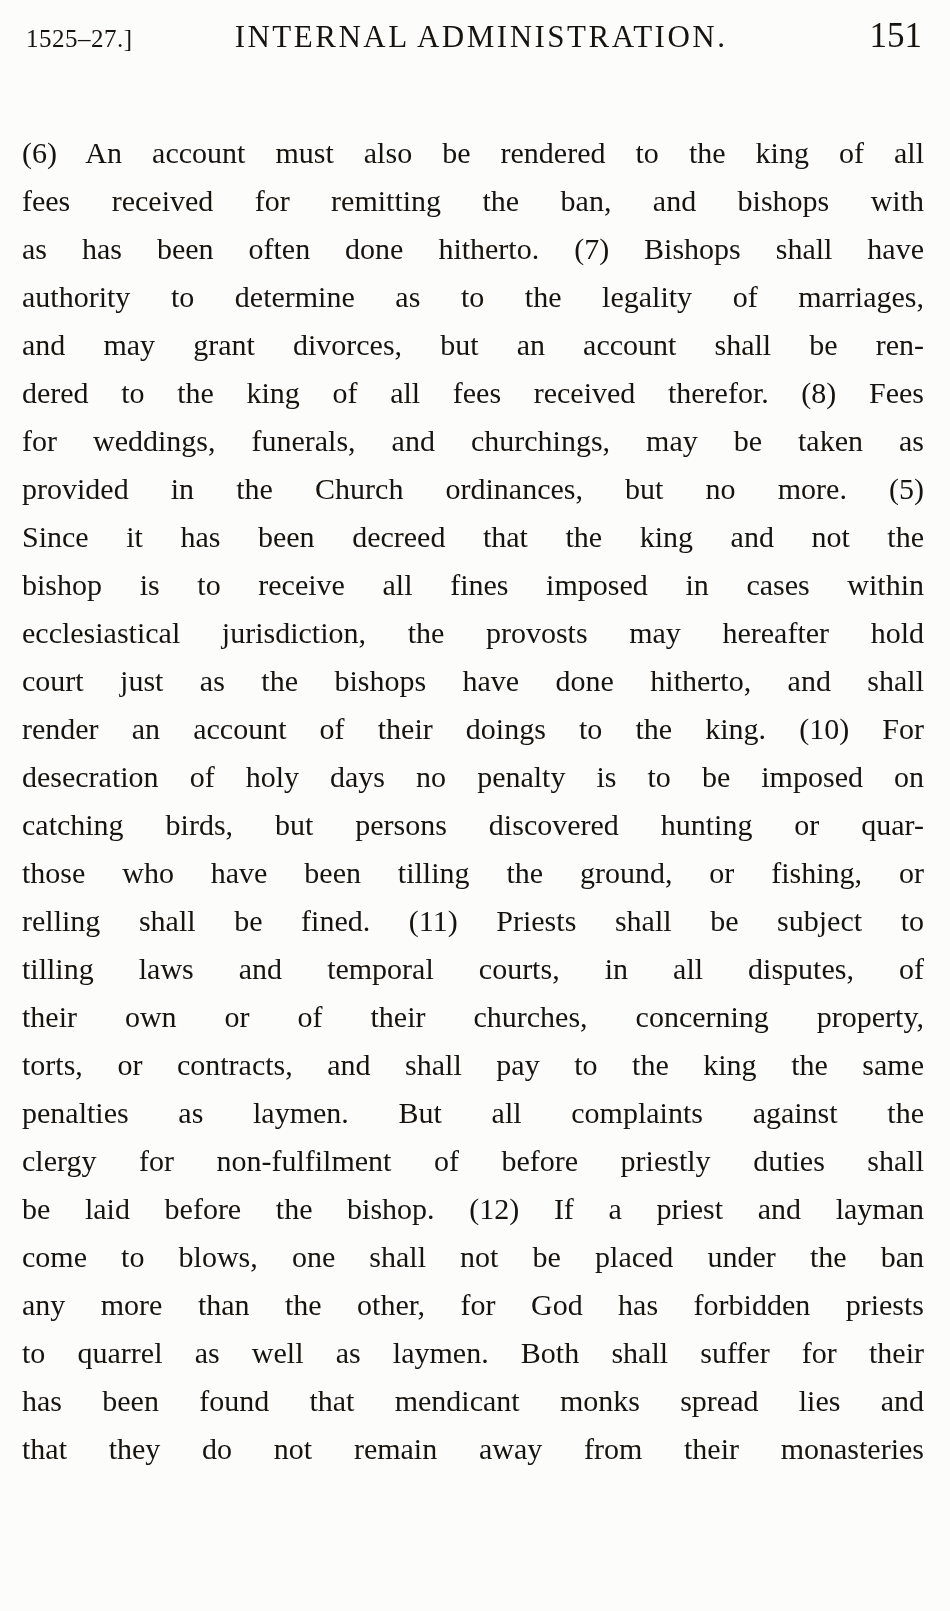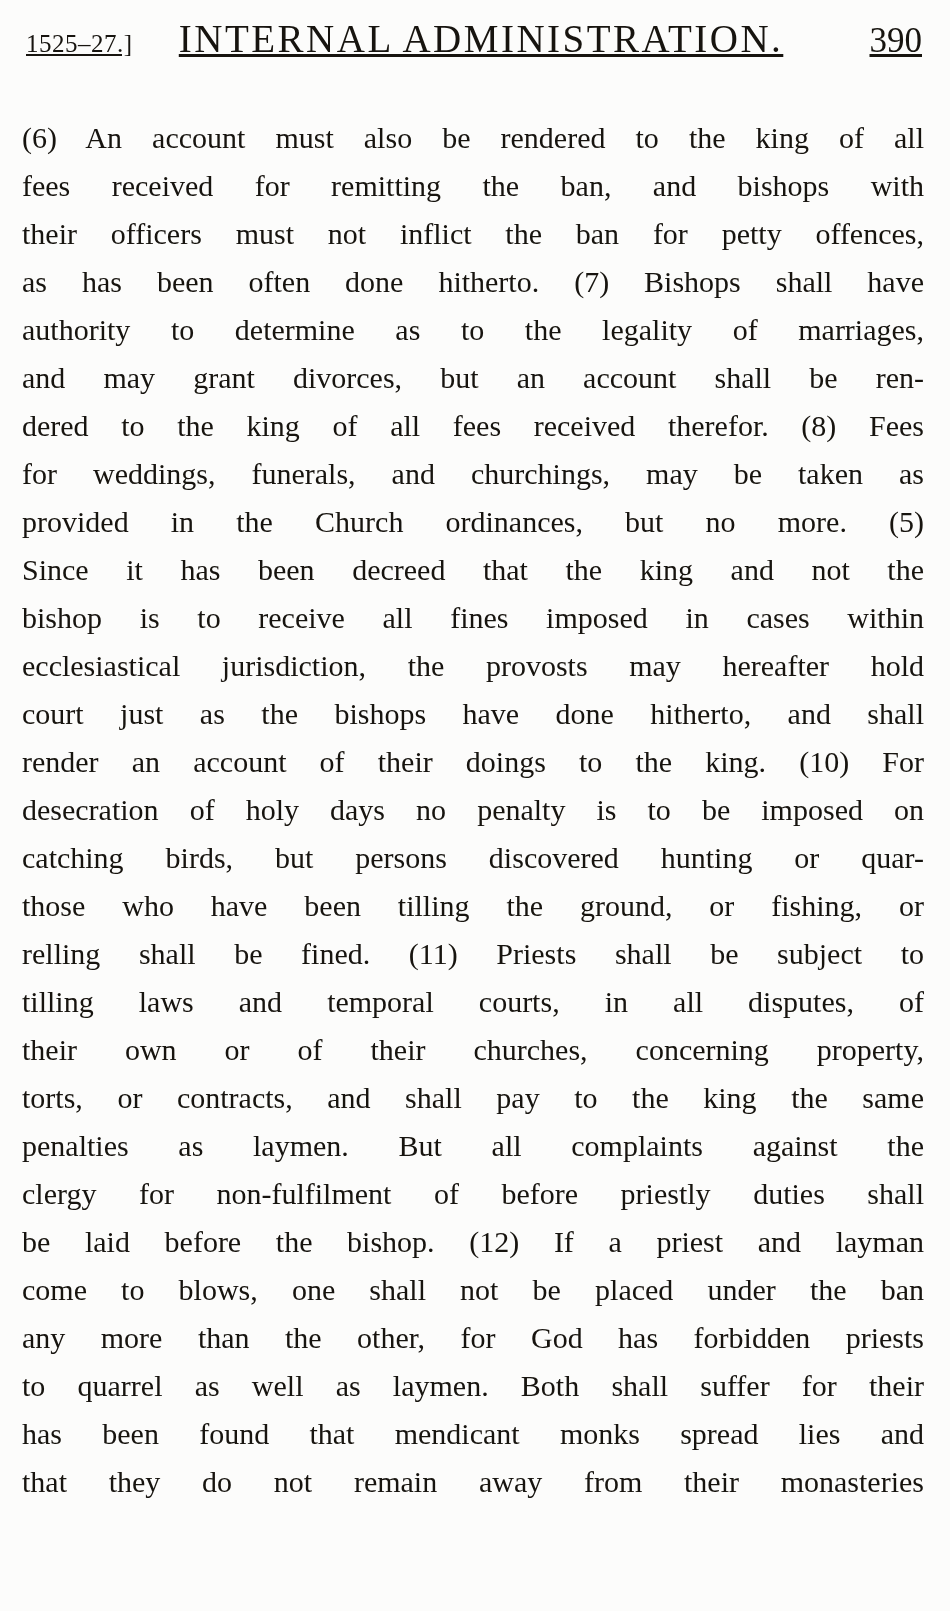--- a/index.html
+++ b/index.html
@@ -18,64 +18,62 @@
     box-sizing: border-box;
     width: 950px;
     height: 1611px;
     padding: 10px 26px 0 22px;
   }
   .running-header {
     display: flex;
     justify-content: center;
     align-items: baseline;
     padding: 6px 2px 0 4px;
-    text-decoration: underline;
   }
   .header-left {
     font-size: 25px;
     letter-spacing: 0.5px;
     flex: 0 0 auto;
   }
   .header-center {
-    font-size: 39px;
+    font-size: 31px;
     letter-spacing: 2.5px;
     flex: 1 1 auto;
     text-align: center;
     padding-right: 40px;
   }
   .header-right {
     font-size: 35px;
     flex: 0 0 auto;
   }
   .body-text {
-    margin-top: 53px;
+    margin-top: 73px;
     font-size: 30px;
     line-height: 48px;
   }
   .line {
     text-align: justify;
     text-align-last: justify;
     word-spacing: 2px;
     white-space: normal;
   }
 </style>
 </head>
 <body>
 
 <div class="page">
   <div class="running-header">
     <span class="header-left">1525–27.]</span>
     <span class="header-center">INTERNAL ADMINISTRATION.</span>
-    <span class="header-right">390</span>
+    <span class="header-right">151</span>
   </div>
 
   <div class="body-text">
       <div class="line">(6)  An account must also be rendered to the king of all</div>
       <div class="line">fees  received  for  remitting  the  ban, and  bishops  with</div>
-      <div class="line">their officers must not inflict  the ban for petty offences,</div>
       <div class="line">as has been often done hitherto.  (7)  Bishops shall have</div>
       <div class="line">authority to determine as  to  the  legality  of  marriages,</div>
       <div class="line">and  may  grant  divorces,  but  an  account  shall  be ren-</div>
       <div class="line">dered to the king of all fees received therefor.  (8)  Fees</div>
       <div class="line">for weddings, funerals, and churchings, may be taken as</div>
       <div class="line">provided  in  the  Church  ordinances, but no more.   (5)</div>
       <div class="line">Since  it  has  been  decreed  that  the  king  and  not  the</div>
       <div class="line">bishop  is  to  receive  all  fines  imposed  in  cases within</div>
       <div class="line">ecclesiastical jurisdiction, the provosts may hereafter hold</div>
       <div class="line">court just as  the  bishops  have  done  hitherto, and shall</div>

